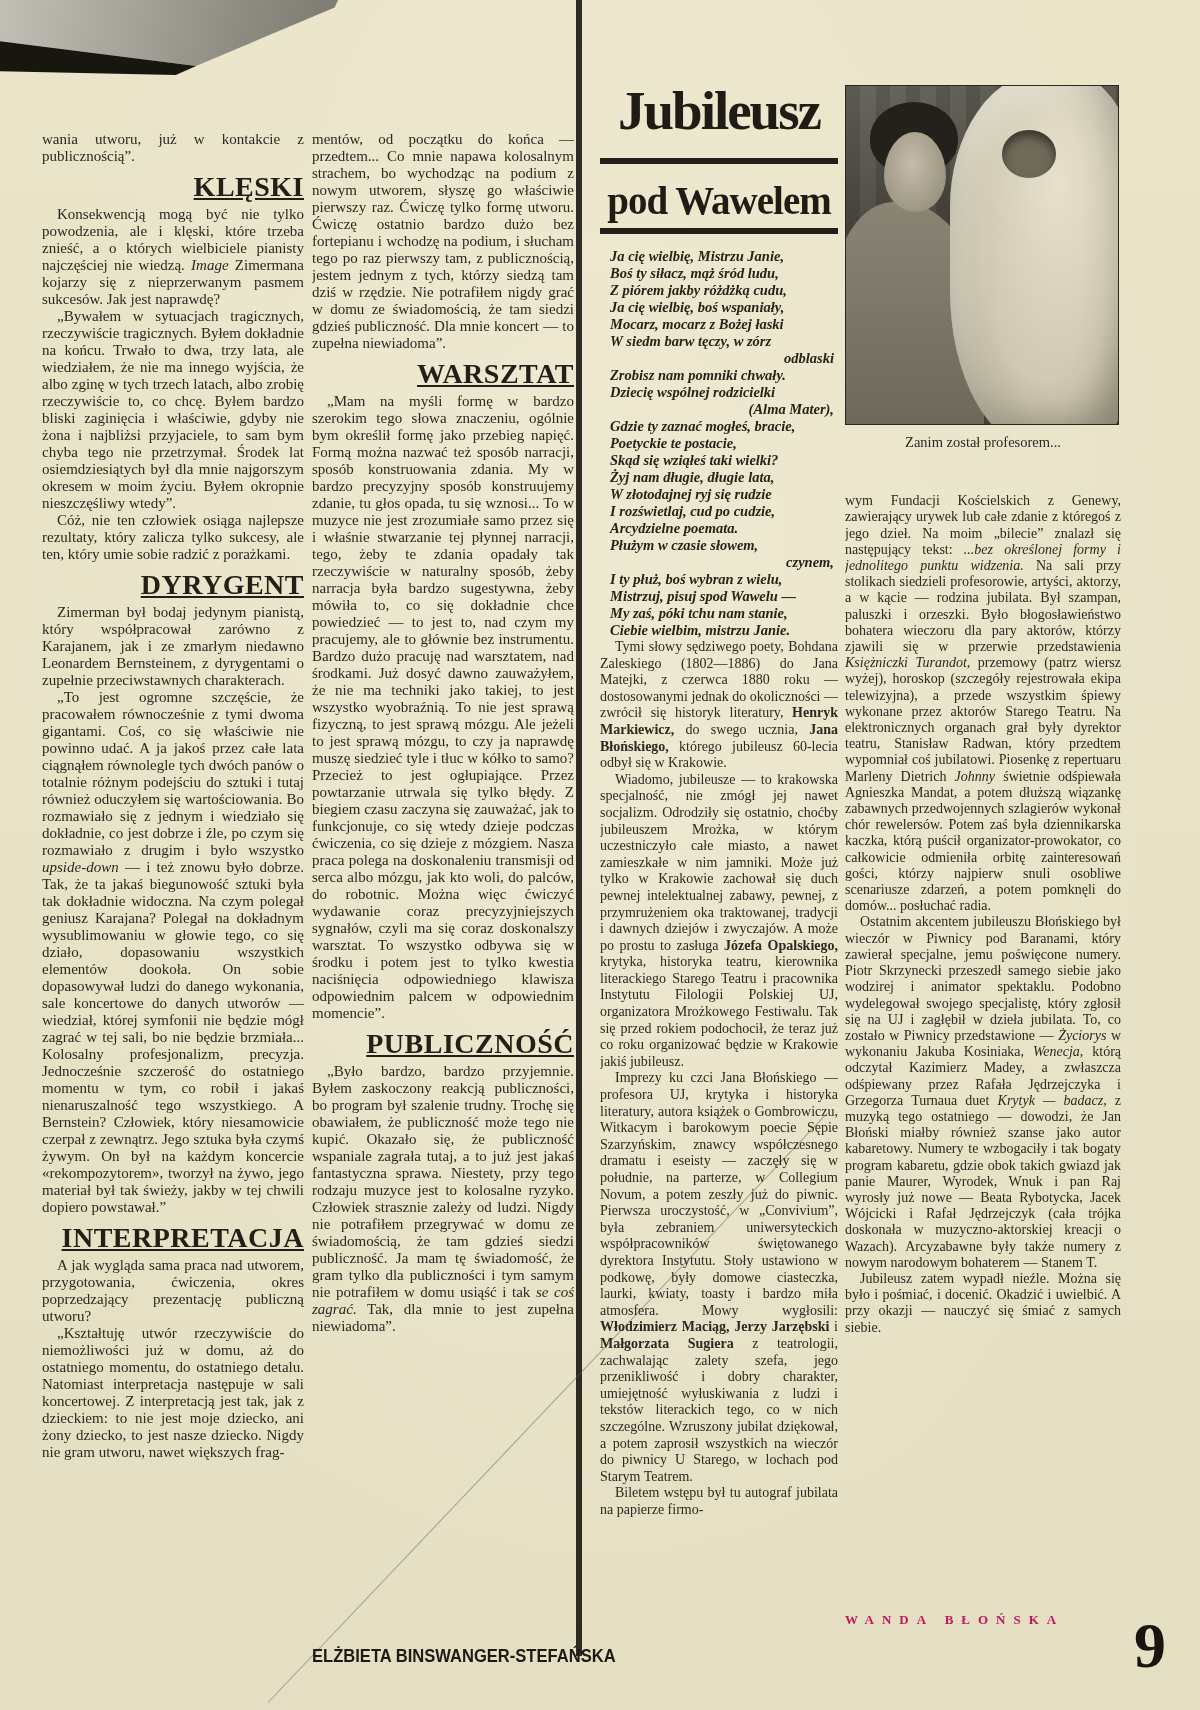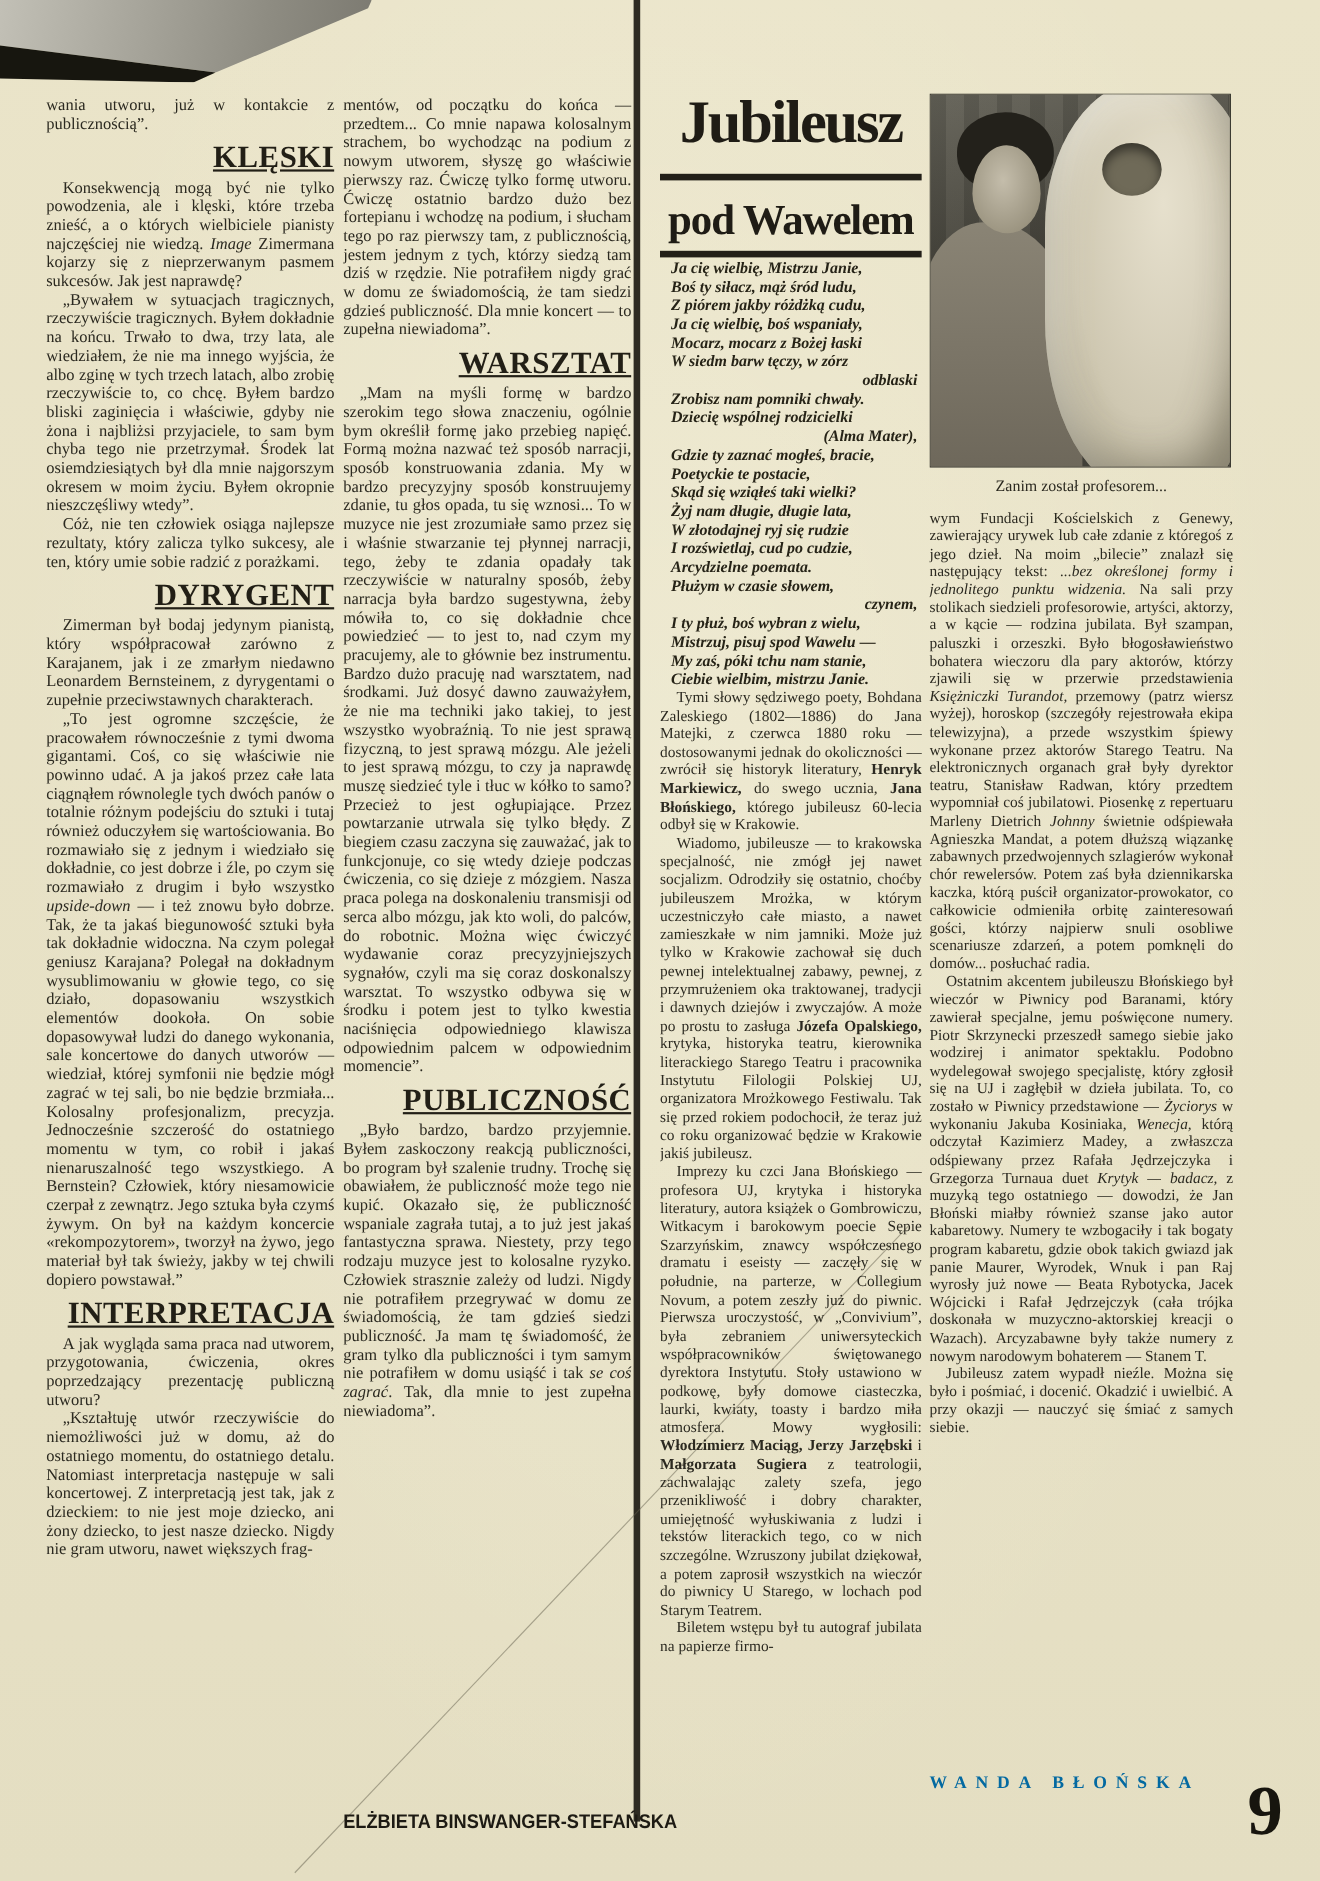--- a/index.html
+++ b/index.html
@@ -25,32 +25,32 @@
   .scratch{position:absolute;left:268px;top:1702px;width:810px;height:1px;
     background:rgba(100,95,78,.5);transform:rotate(-46.5deg);transform-origin:left center;}
 
   .col{position:absolute;top:88px;text-align:justify;font-size:15px;line-height:17px;overflow:hidden;}
   #col1{left:42px;width:262px;height:1575px;}
   #col2{left:312px;width:262px;height:1552px;}
   #col3{left:600px;width:238px;top:82px;height:1600px;font-size:14px;line-height:16.6px;}
   #col4{left:845px;width:276px;top:85px;height:1530px;font-size:14px;line-height:16.2px;}
 
   .it-p{text-indent:15px;}
-  .it-p0{text-indent:0;}
+  .it-p0{text-indent:0;margin-top:43px;}
   .it-h{font-weight:bold;text-align:right;font-size:28px;line-height:26px;
         margin:9px 0 6px;letter-spacing:.5px;text-indent:0;color:#221f16;text-decoration:underline;}
   .it-v{font-style:italic;font-weight:bold;text-align:left;text-indent:0;
         padding-left:10px;font-size:14.5px;line-height:17px;color:#262317;}
   .it-v.align-r{text-align:right;padding-left:0;padding-right:4px;}
   .rb{font-weight:bold;}
   .ri{font-style:italic;}
 
   .hl{font-weight:bold;text-align:center;color:#1f1c15;border-bottom:6px solid #221f18;}
   .hl1{font-size:55px;line-height:58px;letter-spacing:-2px;padding-bottom:18px;margin-bottom:15px;}
-  .hl2{font-size:39px;line-height:44px;letter-spacing:-1px;padding-bottom:5px;margin-bottom:2px;}
+  .hl2{font-size:39px;line-height:44px;letter-spacing:-1px;padding-bottom:5px;margin-bottom:14px;}
 
   .photo{position:relative;width:272px;height:338px;background:linear-gradient(165deg,#6b695f 0%,#4a4840 40%,#3c3a33 100%);
          overflow:hidden;border:1px solid #2a2822;}
   .ph-trees{position:absolute;inset:0;
     background:repeating-linear-gradient(90deg, rgba(20,20,15,.35) 0 14px, rgba(90,88,78,.22) 14px 30px);opacity:.5;}
   .ph-man-hair{position:absolute;left:24px;top:16px;width:88px;height:72px;background:#23211b;
     border-radius:50% 50% 45% 45%;}
   .ph-man-face{position:absolute;left:38px;top:46px;width:62px;height:80px;
     background:radial-gradient(ellipse at 45% 40%, #c4bdab, #9a937f 75%);
     border-radius:50% 50% 48% 52% / 55% 55% 45% 45%;}
@@ -62,21 +62,21 @@
     box-shadow:inset -14px -22px 42px rgba(60,55,40,.45), inset 10px 12px 30px rgba(255,255,250,.5);}
   .ph-bear-face{position:absolute;right:62px;top:44px;width:54px;height:48px;background:#6f6a58;
     border-radius:50%;box-shadow:inset 0 6px 10px rgba(0,0,0,.5);}
 
   .caption{font-weight:normal;text-align:center;font-size:14.5px;margin:9px 0 14px;text-indent:0;}
 
   .byline2{position:absolute;left:312px;top:1646px;width:270px;
     font-family:"Liberation Sans", sans-serif;font-weight:bold;font-size:18px;
     white-space:nowrap;transform:scaleX(.92);transform-origin:left;color:#1d1a13;}
   .byline4{position:absolute;left:845px;top:1612px;width:280px;
-    font-weight:bold;font-size:16px;letter-spacing:8px;white-space:nowrap;color:#0369a1;}
+    font-weight:bold;font-size:13px;letter-spacing:8px;white-space:nowrap;color:#be185d;}
   .pageno{position:absolute;left:1134px;top:1614px;font-size:64px;font-weight:bold;
     line-height:1;color:#17150e;}
 </style>
 </head>
 <body>
 
 <div class="corner">
   <div class="corner-grey"></div>
   <div class="corner-black"></div>
 </div>

